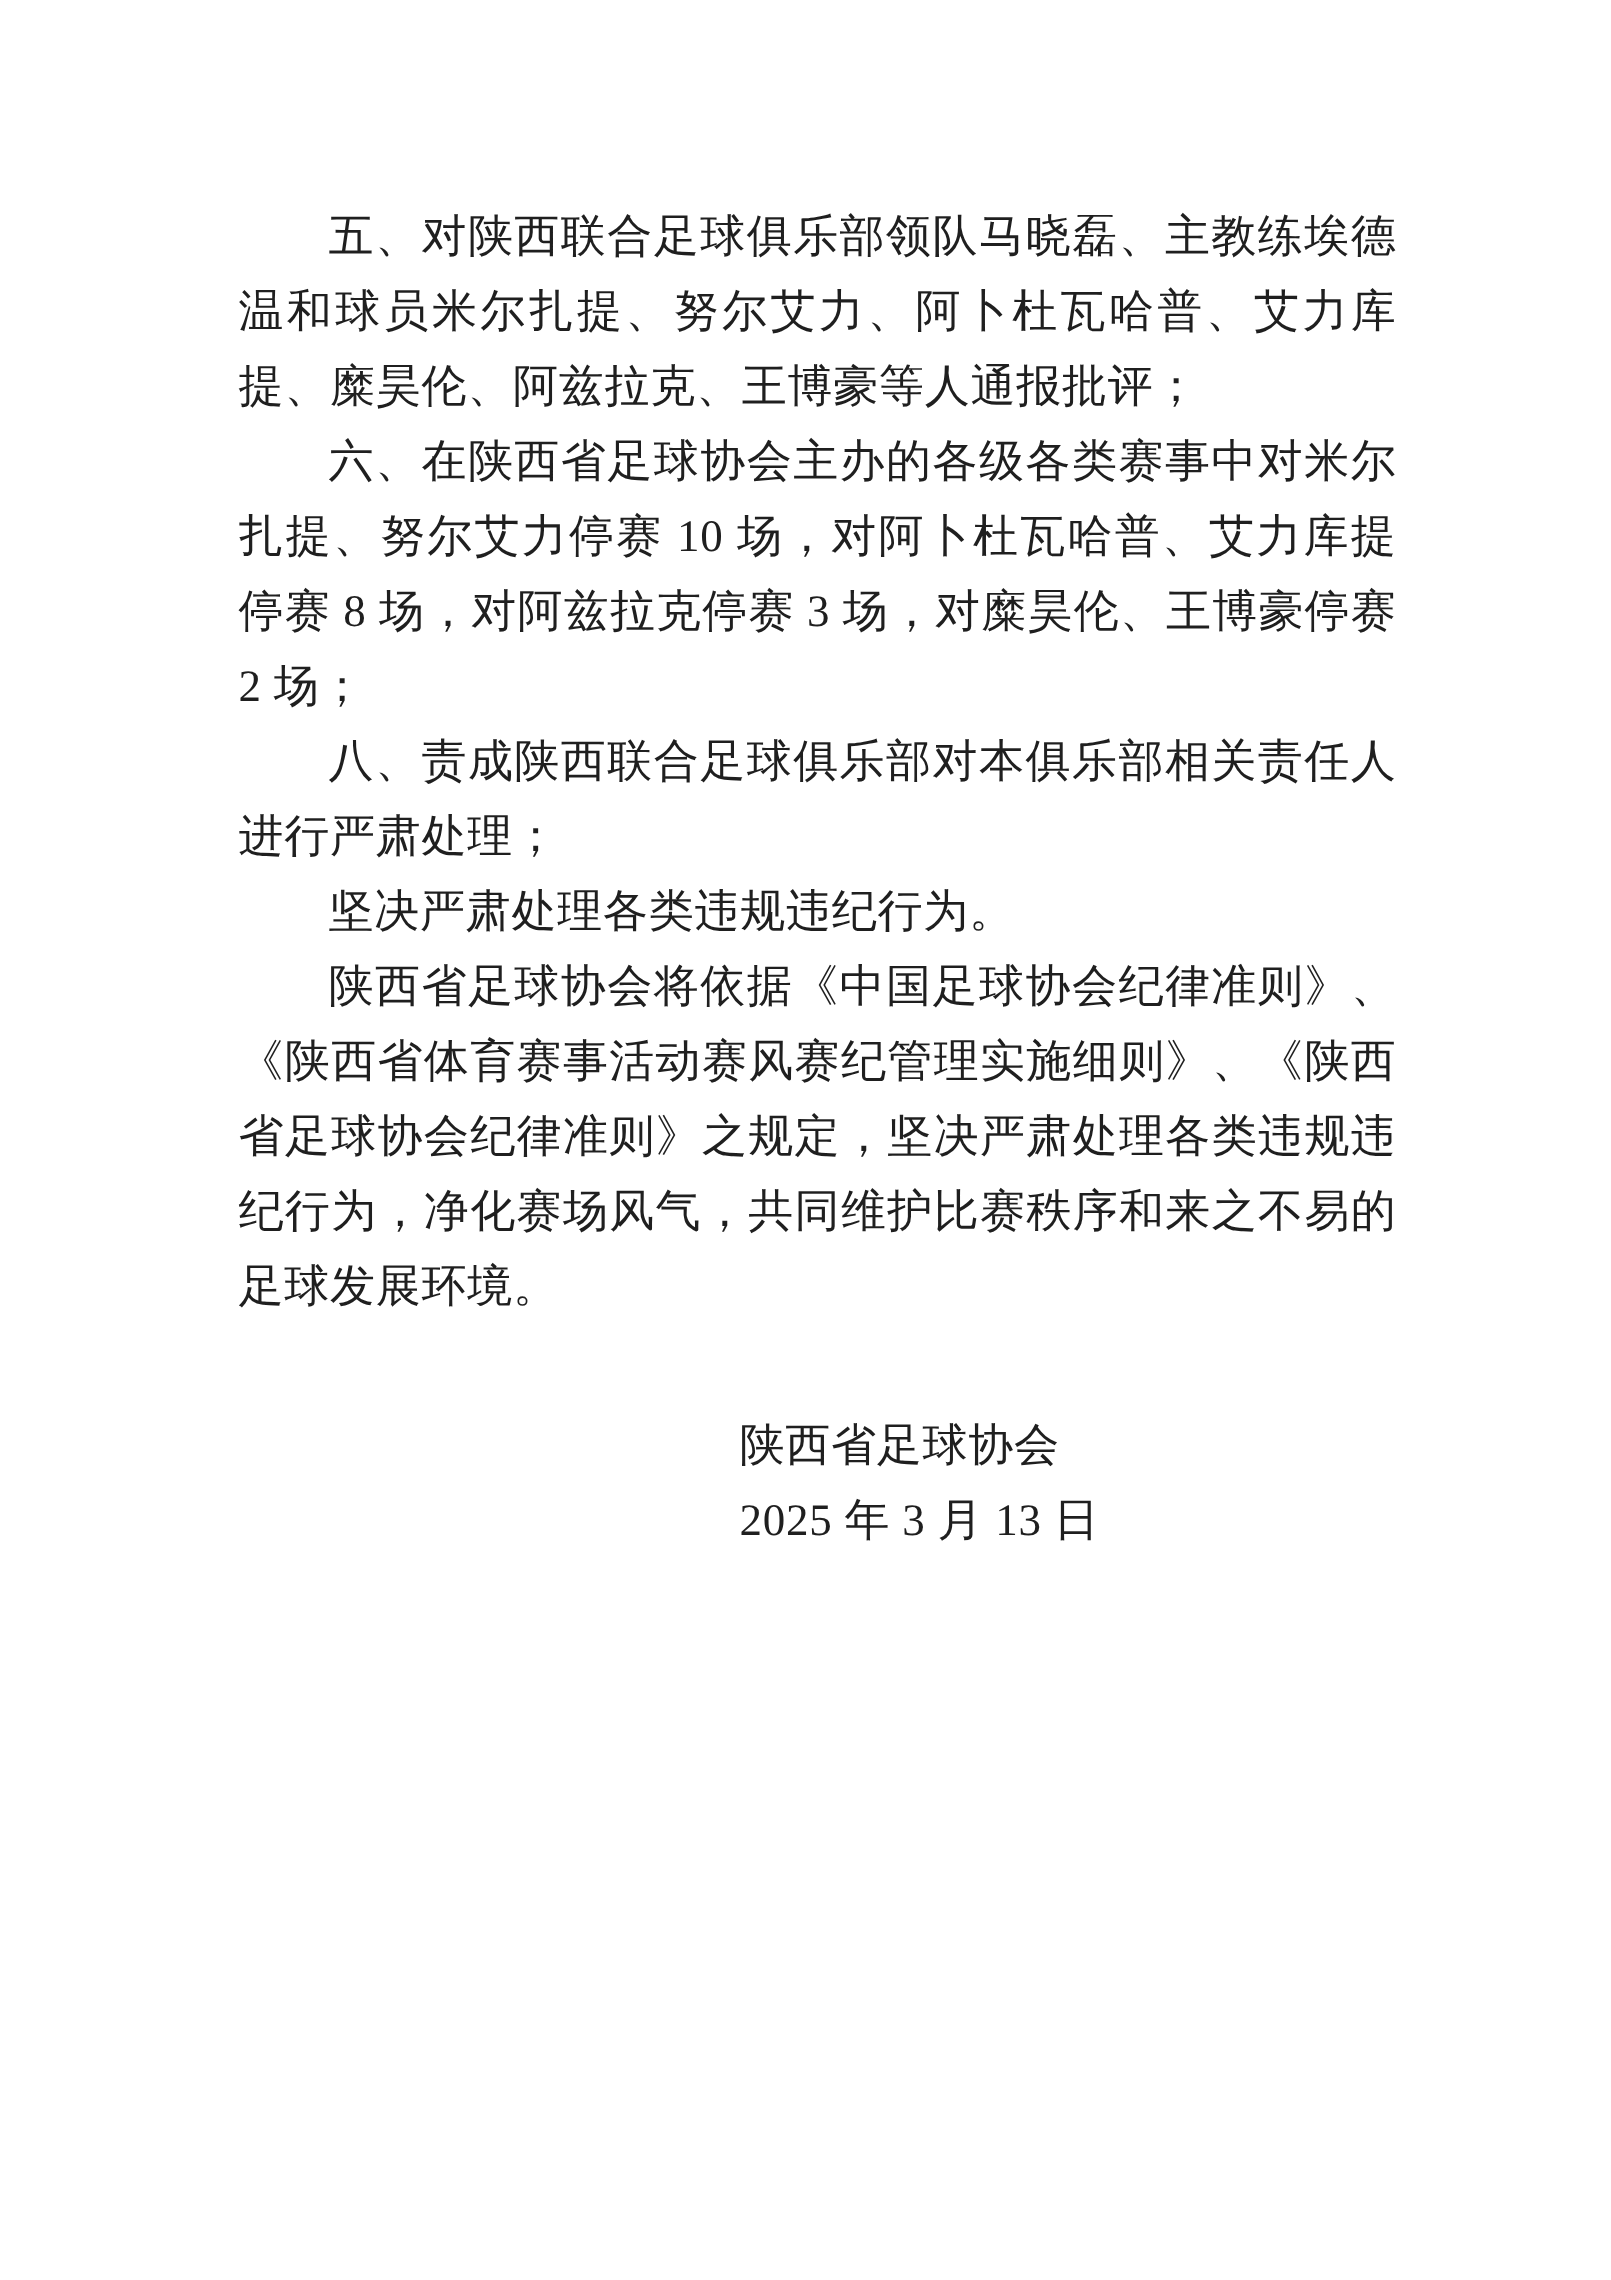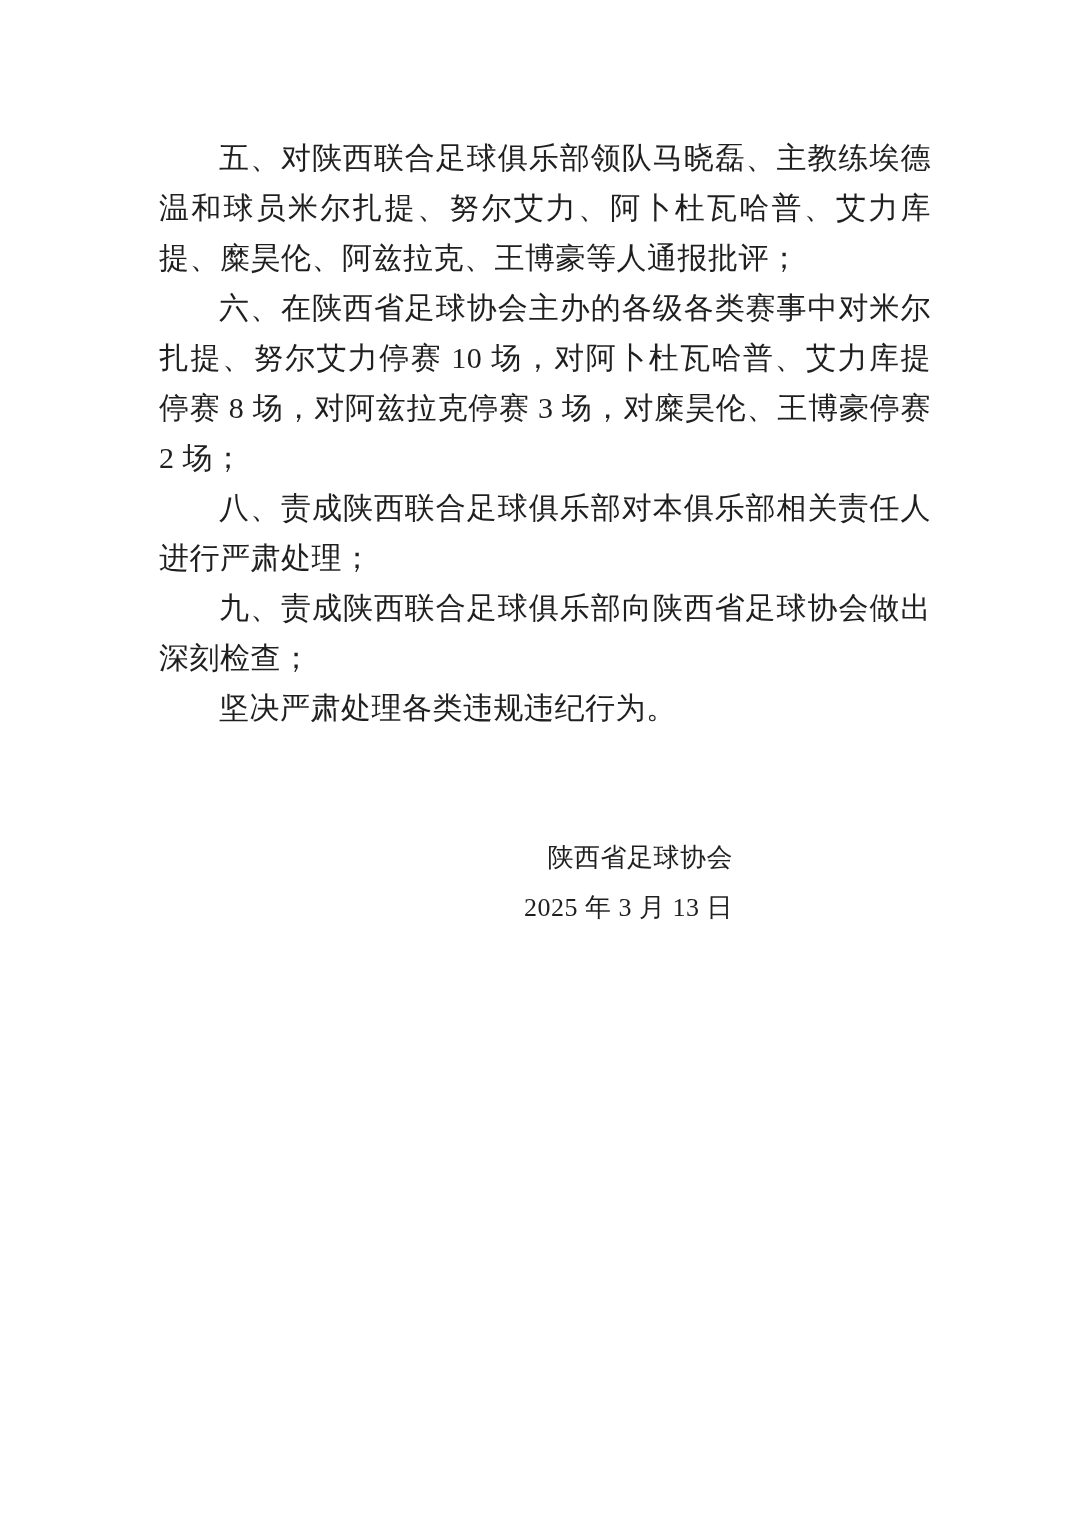--- a/index.html
+++ b/index.html
@@ -27,38 +27,38 @@
     letter-spacing: 0.5px;
   }
   .para {
     margin: 0;
     text-indent: 2em;
     text-align: justify;
     text-justify: inter-character;
   }
   .signature-block {
     width: fit-content;
-    margin: 100px 198px 0 auto;
-    text-align: right;
-    font-size: 26px;
+    margin: 56px 198px 0 auto;
+    text-align: left;
+    font-size: 30px;
     line-height: 50px;
   }
   .signature-block p {
     margin: 0;
   }
 </style>
 </head>
 <body>
 
 <div class="page">
   <div class="body-text">
     <p class="para">五、对陕西联合足球俱乐部领队马晓磊、主教练埃德温和球员米尔扎提、努尔艾力、阿卜杜瓦哈普、艾力库提、糜昊伦、阿兹拉克、王博豪等人通报批评；</p>
     <p class="para">六、在陕西省足球协会主办的各级各类赛事中对米尔扎提、努尔艾力停赛 10 场，对阿卜杜瓦哈普、艾力库提停赛 8 场，对阿兹拉克停赛 3 场，对糜昊伦、王博豪停赛 2 场；</p>
     <p class="para">八、责成陕西联合足球俱乐部对本俱乐部相关责任人进行严肃处理；</p>
-    <p class="para">九、责成陕西联合足球俱乐部向陕西省足球协会做出深刻检查；</p>
     <p class="para">坚决严肃处理各类违规违纪行为。</p>
+    <p class="para">陕西省足球协会将依据《中国足球协会纪律准则》、《陕西省体育赛事活动赛风赛纪管理实施细则》、《陕西省足球协会纪律准则》之规定，坚决严肃处理各类违规违纪行为，净化赛场风气，共同维护比赛秩序和来之不易的足球发展环境。</p>
 
     <div class="signature-block">
       <p>陕西省足球协会</p>
       <p>2025 年 3 月 13 日</p>
     </div>
   </div>
 </div>
 
 </body></html>

